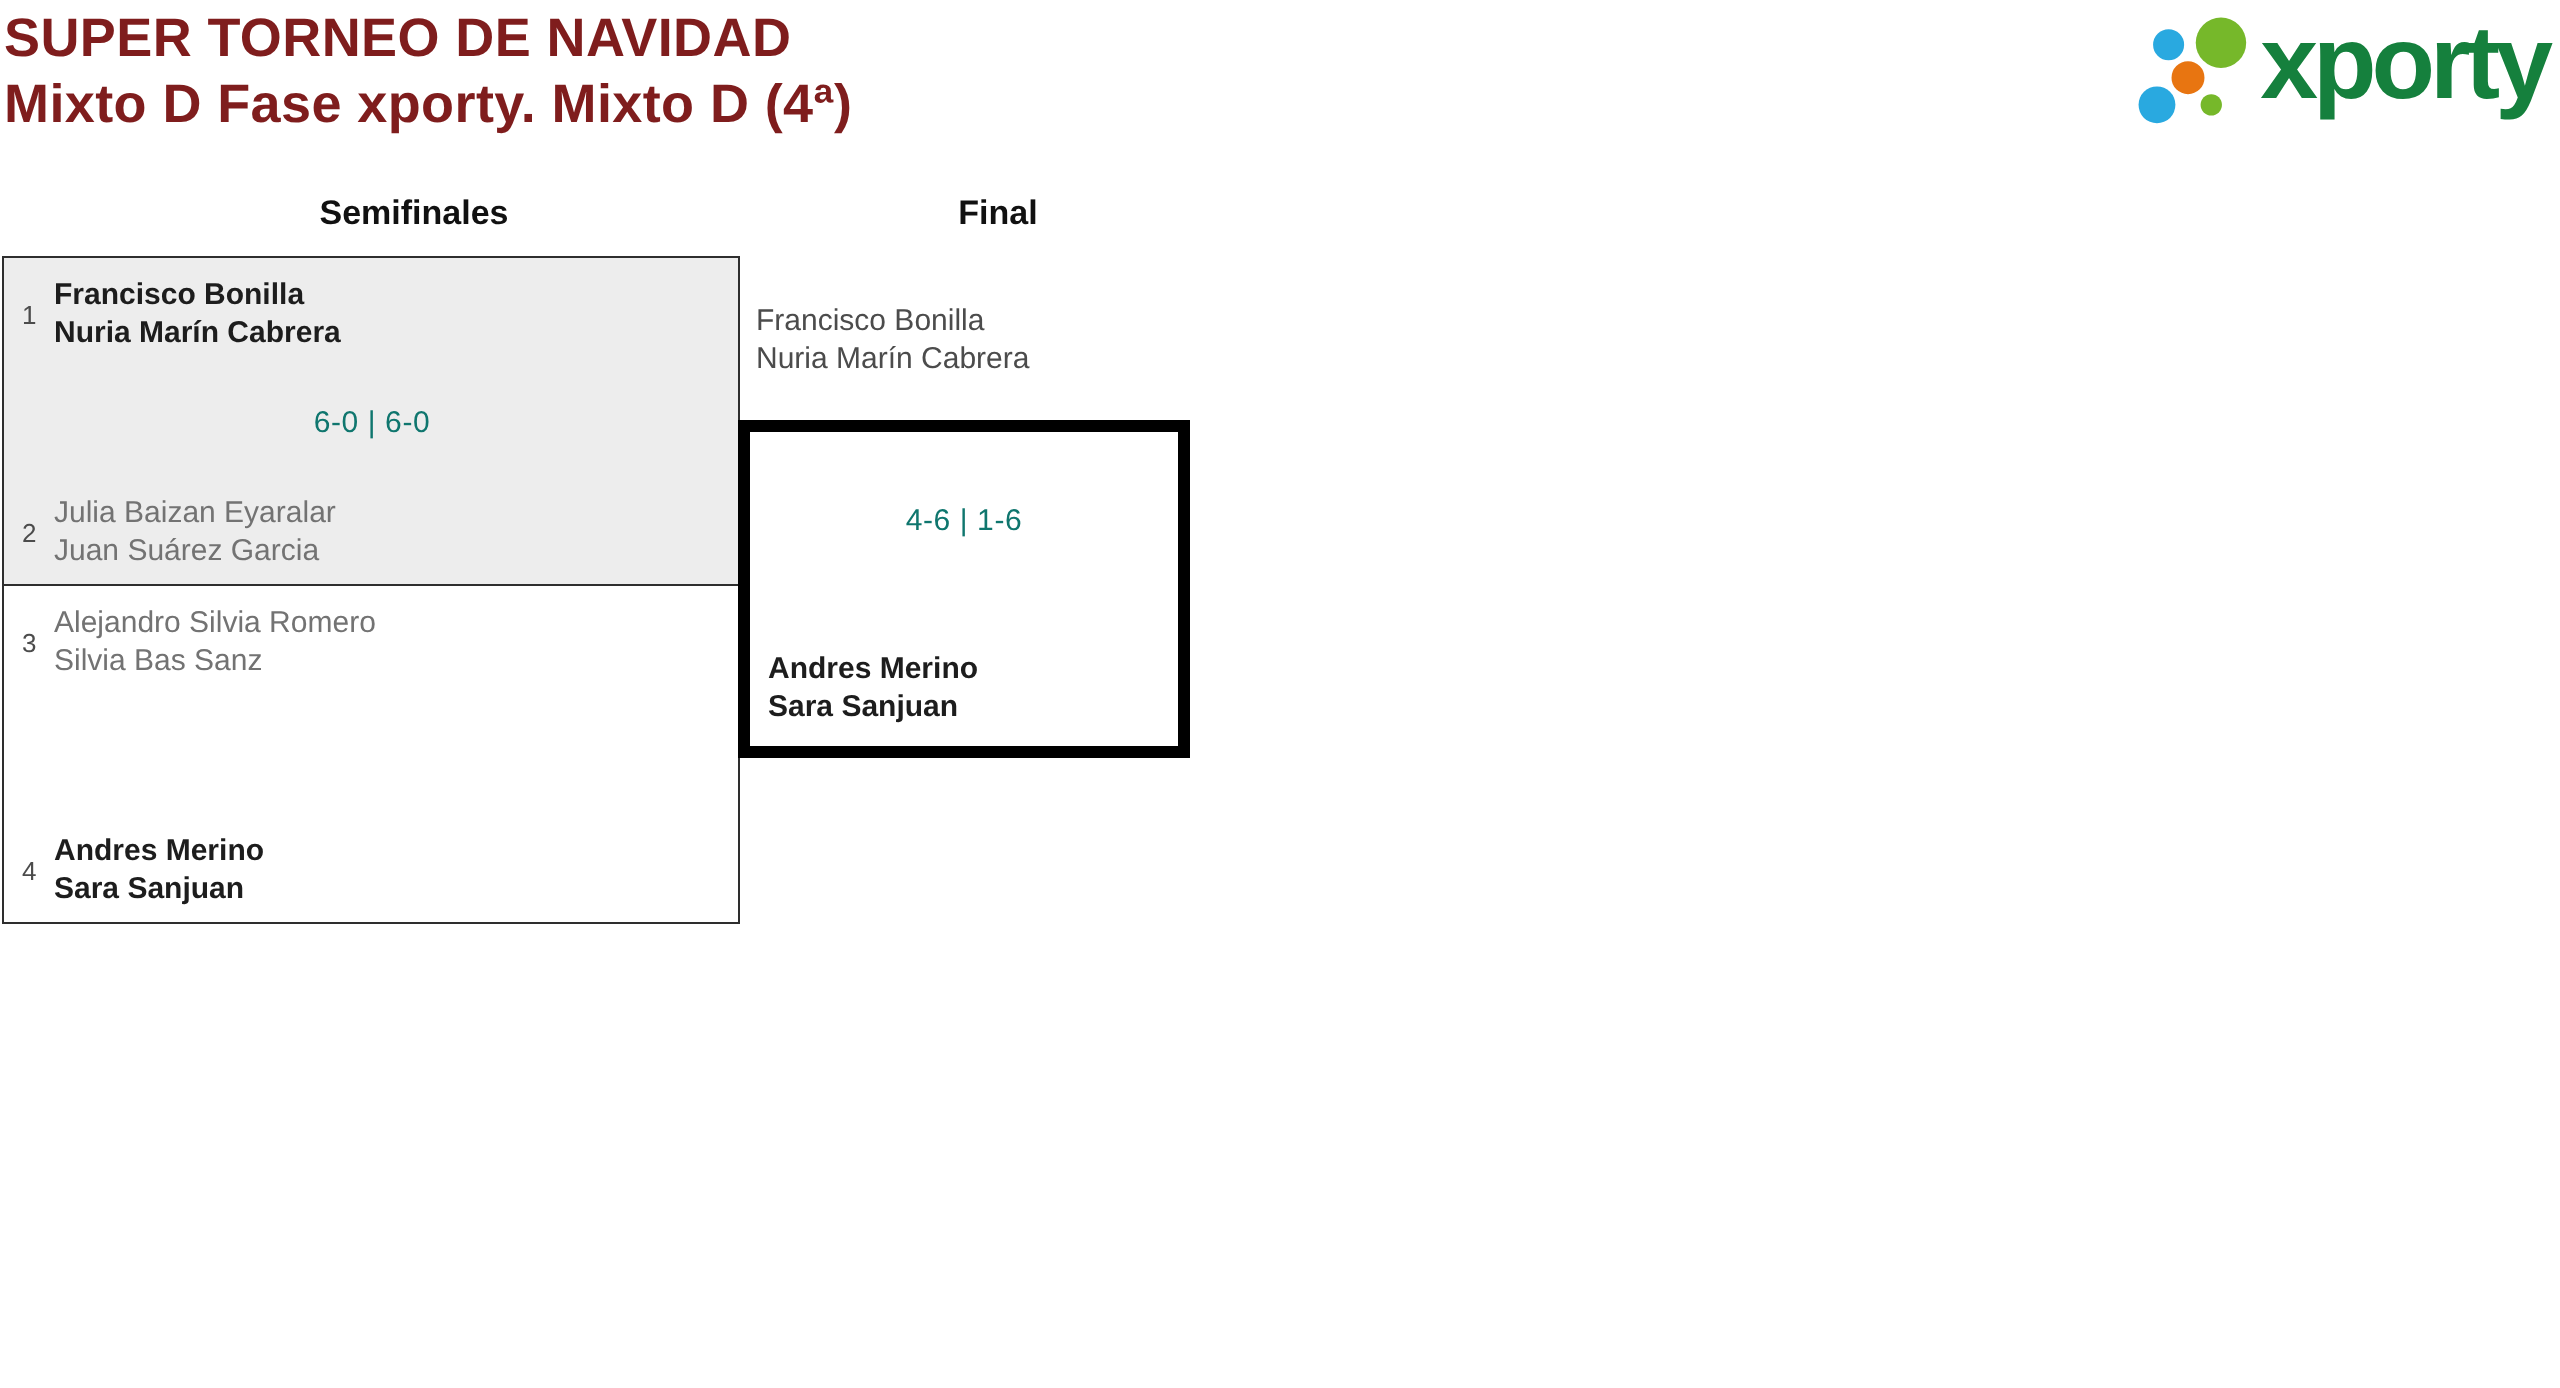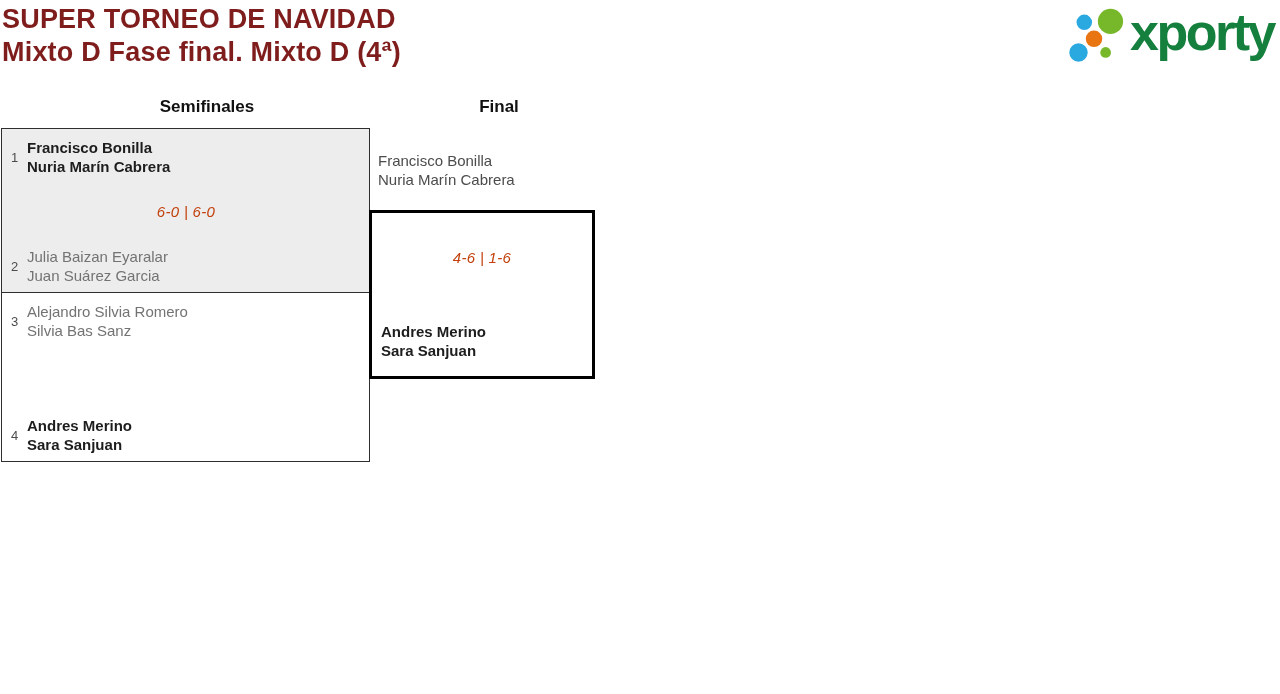--- a/index.html
+++ b/index.html
@@ -37,43 +37,43 @@
   }
   .match.sf1 { top:128px; height:165px; background:#ededed; }
   .match.sf2 { top:292px; height:170px; background:#ffffff; }
 
   .team-row { display:flex; align-items:center; }
   .seed { width:16px; flex:0 0 16px; font-size:13px; color:#4c4c4c; }
   .team .player { font-size:15px; line-height:19px; color:#737373; font-weight:400; white-space:nowrap; }
   .team.winner .player { color:#1d1d1d; font-weight:700; }
 
   .score {
-    text-align:center; font-size:15px; color:#c2410c; line-height:18px; letter-spacing:0.3px;font-style:italic;
+    text-align:center; font-size:15px; color:#0f766e; line-height:18px; letter-spacing:0.3px;
   }
 
   
   .final-team { position:absolute; }
   .final-team .player { font-size:15px; line-height:19px; white-space:nowrap; }
   .final-team.top { left:378px; top:151px; }
   .final-team.top .player { color:#4c4c4c; font-weight:400; }
 
   .final-box {
     position:absolute; left:369px; top:210px; width:226px; height:169px;
-    border:3px solid #000000; background:transparent;
+    border:6px solid #000000; background:transparent;
   }
   .final-box .score { position:absolute; left:0; right:0; top:36px; }
   .final-box .final-team.bottom { position:absolute; left:9px; top:109px; }
   .final-box .final-team.bottom .player { color:#1d1d1d; font-weight:700; }
 </style>
 </head>
 <body>
 
 <div class="page-header">
   <div class="page-title">SUPER TORNEO DE NAVIDAD</div>
-  <div class="page-subtitle">Mixto D Fase final. Mixto D (4ª)</div>
+  <div class="page-subtitle">Mixto D Fase xporty. Mixto D (4ª)</div>
 </div>
 
 <div class="logo">
   <svg class="logo-dots" viewBox="0 0 66 66" xmlns="http://www.w3.org/2000/svg">
     <circle cx="23" cy="21" r="8" fill="#29a9e0"></circle>
     <circle cx="50" cy="20" r="13" fill="#76b82a"></circle>
     <circle cx="33" cy="38" r="8.5" fill="#e87511"></circle>
     <circle cx="17" cy="52" r="9.5" fill="#29a9e0"></circle>
     <circle cx="45" cy="52" r="5.5" fill="#76b82a"></circle>
   </svg>

